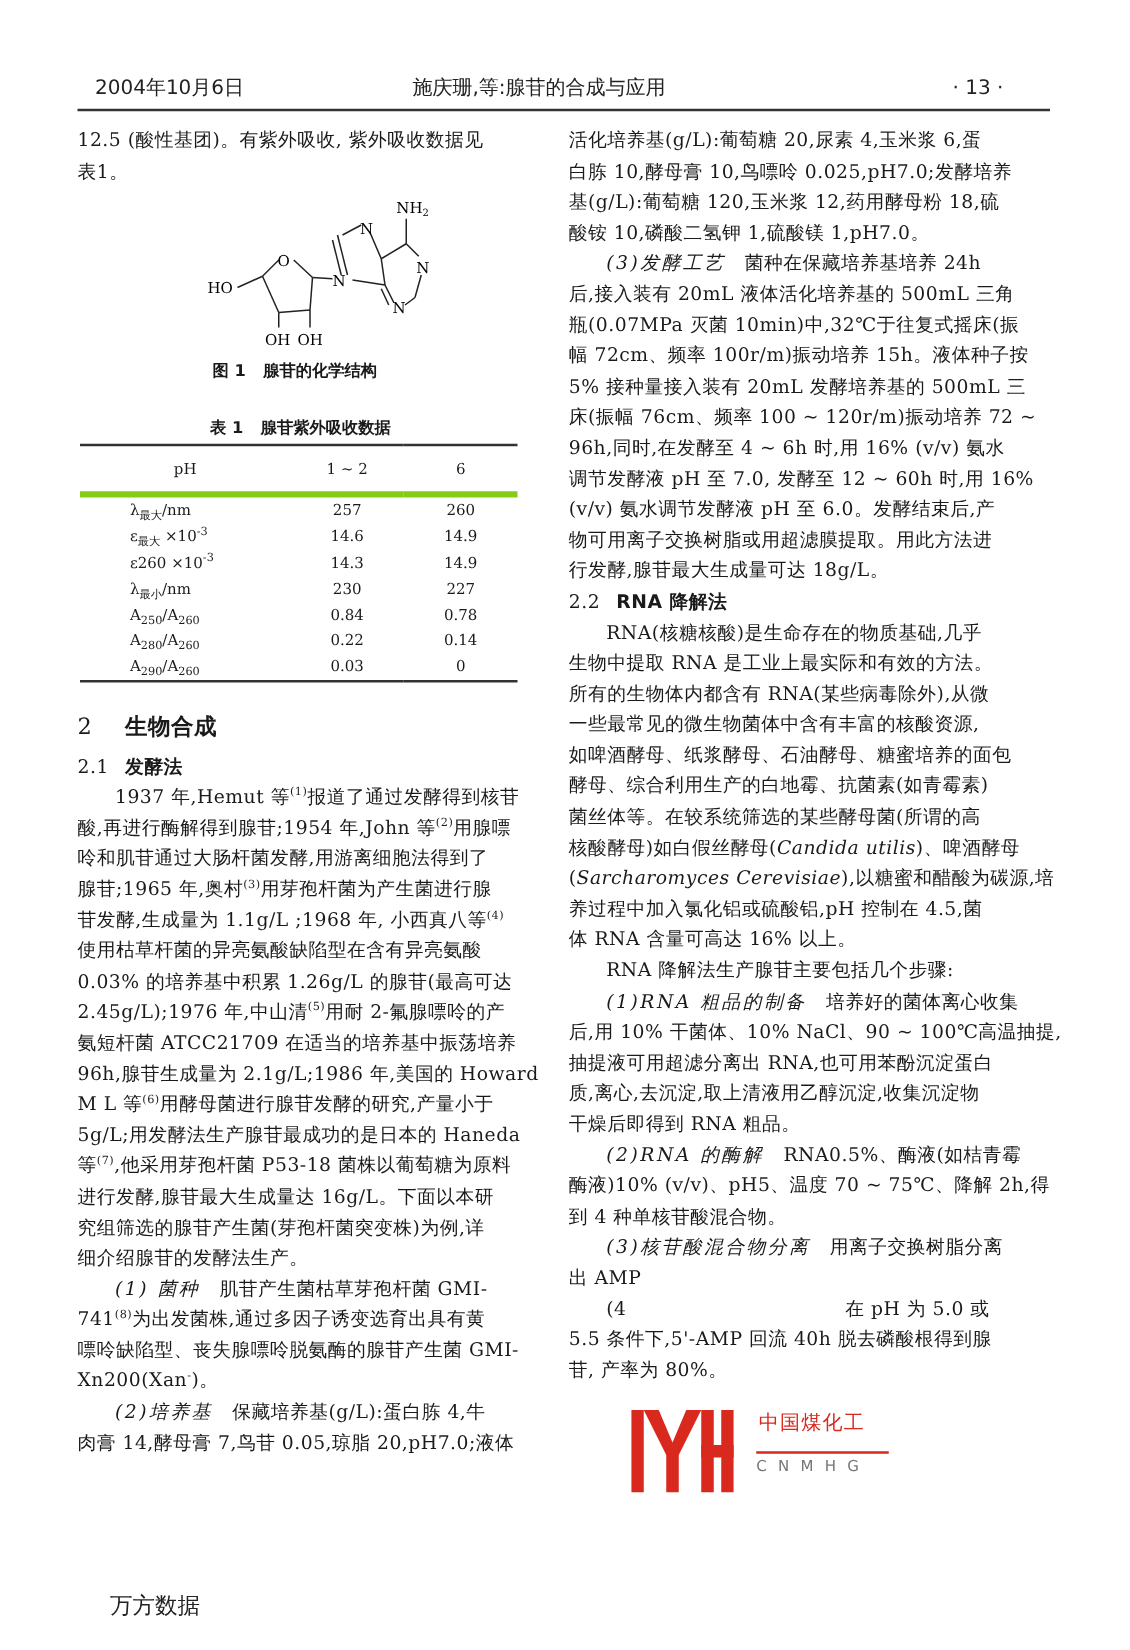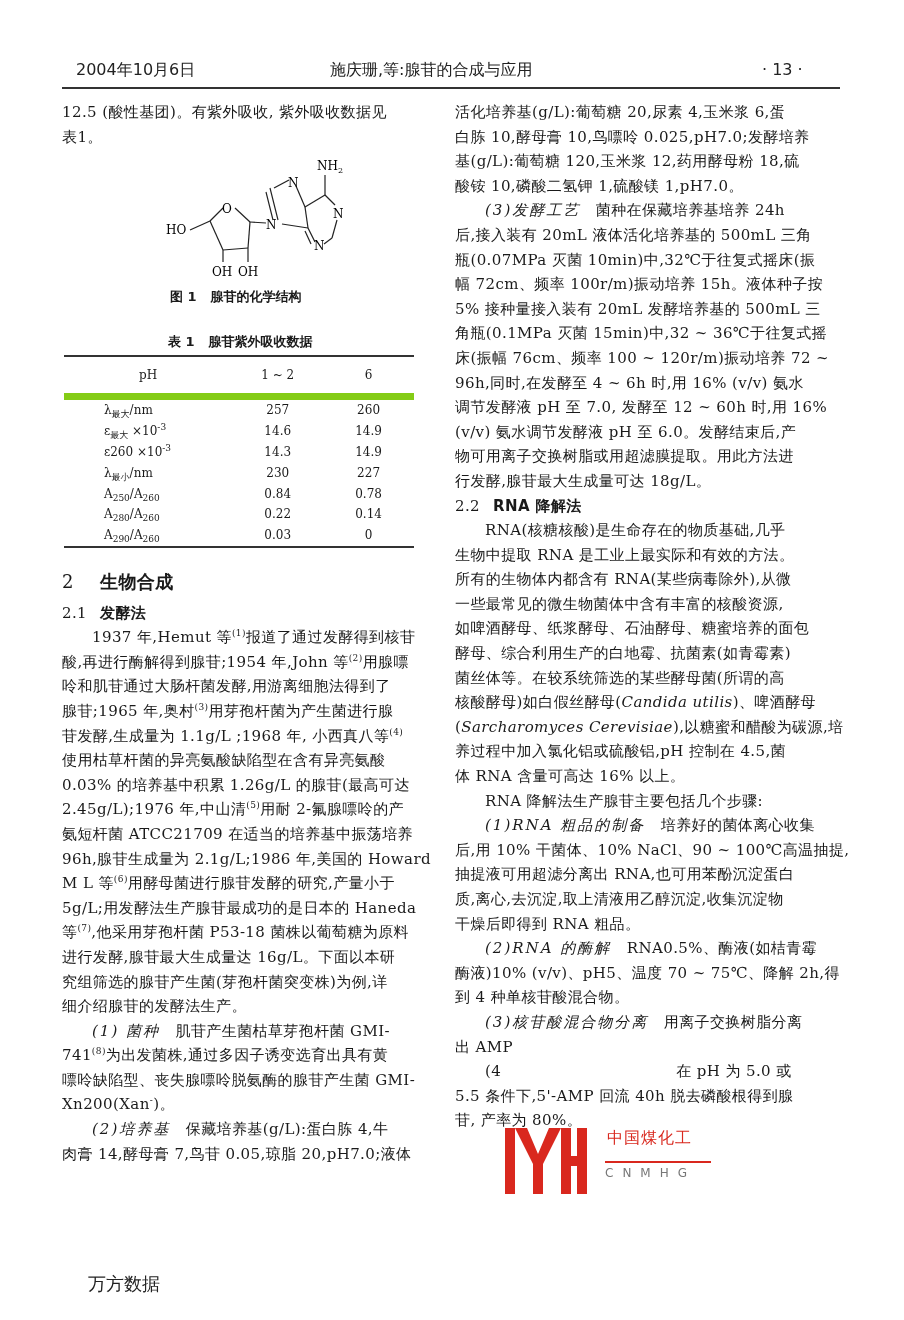--- a/index.html
+++ b/index.html
@@ -25,21 +25,21 @@
   
   .figure { position:absolute; left:160px; top:150px; width:220px; height:160px; }
   .fig-caption { position:absolute; left:170px; top:288px; font-size:13px; font-weight:bold; font-family:"DejaVu Sans","Liberation Sans",sans-serif; }
   .fig-caption span { margin-right:14px; }
 
   
   .tbl-caption { position:absolute; left:168px; top:333px; font-size:13px; font-weight:bold; font-family:"DejaVu Sans","Liberation Sans",sans-serif; }
   .tbl-caption span { margin-right:14px; }
   table.uv { position:absolute; left:64px; top:355px; width:350px; border-collapse:collapse; font-size:12px; }
   table.uv th, table.uv td { height:20.8px; padding:0; font-weight:normal; }
-  table.uv thead tr { border-top:2px solid #333; border-bottom:7px solid #84cc16; }
+  table.uv thead tr { border-top:2px solid #333; border-bottom:5px solid #84cc16; }
   table.uv thead th { height:36px; }
   table.uv tbody tr:last-child { border-bottom:2px solid #333; }
   .c0 { text-align:left; padding-left:40px !important; width:150px; }
   .c1 { text-align:center; width:110px; }
   .c2 { text-align:center; width:110px; }
   .hc0 { text-align:center; }
 
   .sec { font-weight:bold; font-family:"DejaVu Sans","Liberation Sans",sans-serif; }
   .sec-num { display:inline-block; width:38px; font-weight:normal; font-family:"DejaVu Serif","Liberation Serif",serif; }
   .s2 { font-size:18px; }
@@ -197,21 +197,20 @@
   <p>活化培养基(g/L):葡萄糖 20,尿素 4,玉米浆 6,蛋</p>
   <p>白胨 10,酵母膏 10,鸟嘌呤 0.025,pH7.0;发酵培养</p>
   <p>基(g/L):葡萄糖 120,玉米浆 12,药用酵母粉 18,硫</p>
   <p>酸铵 10,磷酸二氢钾 1,硫酸镁 1,pH7.0。</p>
   <p class="indent"><span class="kai">(3)发酵工艺</span>&nbsp;&nbsp;&nbsp;<span>菌种在保藏培养基培养 24h</span></p>
   <div id="process-lines">
       <p>后,接入装有 20mL 液体活化培养基的 500mL 三角</p>
       <p>瓶(0.07MPa 灭菌 10min)中,32℃于往复式摇床(振</p>
       <p>幅 72cm、频率 100r/m)振动培养 15h。液体种子按</p>
       <p>5% 接种量接入装有 20mL 发酵培养基的 500mL 三</p>
-      <p>角瓶(0.1MPa 灭菌 15min)中,32 ~ 36℃于往复式摇</p>
       <p>床(振幅 76cm、频率 100 ~ 120r/m)振动培养 72 ~</p>
       <p>96h,同时,在发酵至 4 ~ 6h 时,用 16% (v/v) 氨水</p>
       <p>调节发酵液 pH 至 7.0, 发酵至 12 ~ 60h 时,用 16%</p>
       <p>(v/v) 氨水调节发酵液 pH 至 6.0。发酵结束后,产</p>
       <p>物可用离子交换树脂或用超滤膜提取。用此方法进</p>
       <p>行发酵,腺苷最大生成量可达 18g/L。</p>
     </div>
   <p class="sec"><span class="sec-num">2.2</span><span>RNA 降解法</span></p>
   <div id="rna-lines">
       <p class="indent">RNA(核糖核酸)是生命存在的物质基础,几乎</p>

